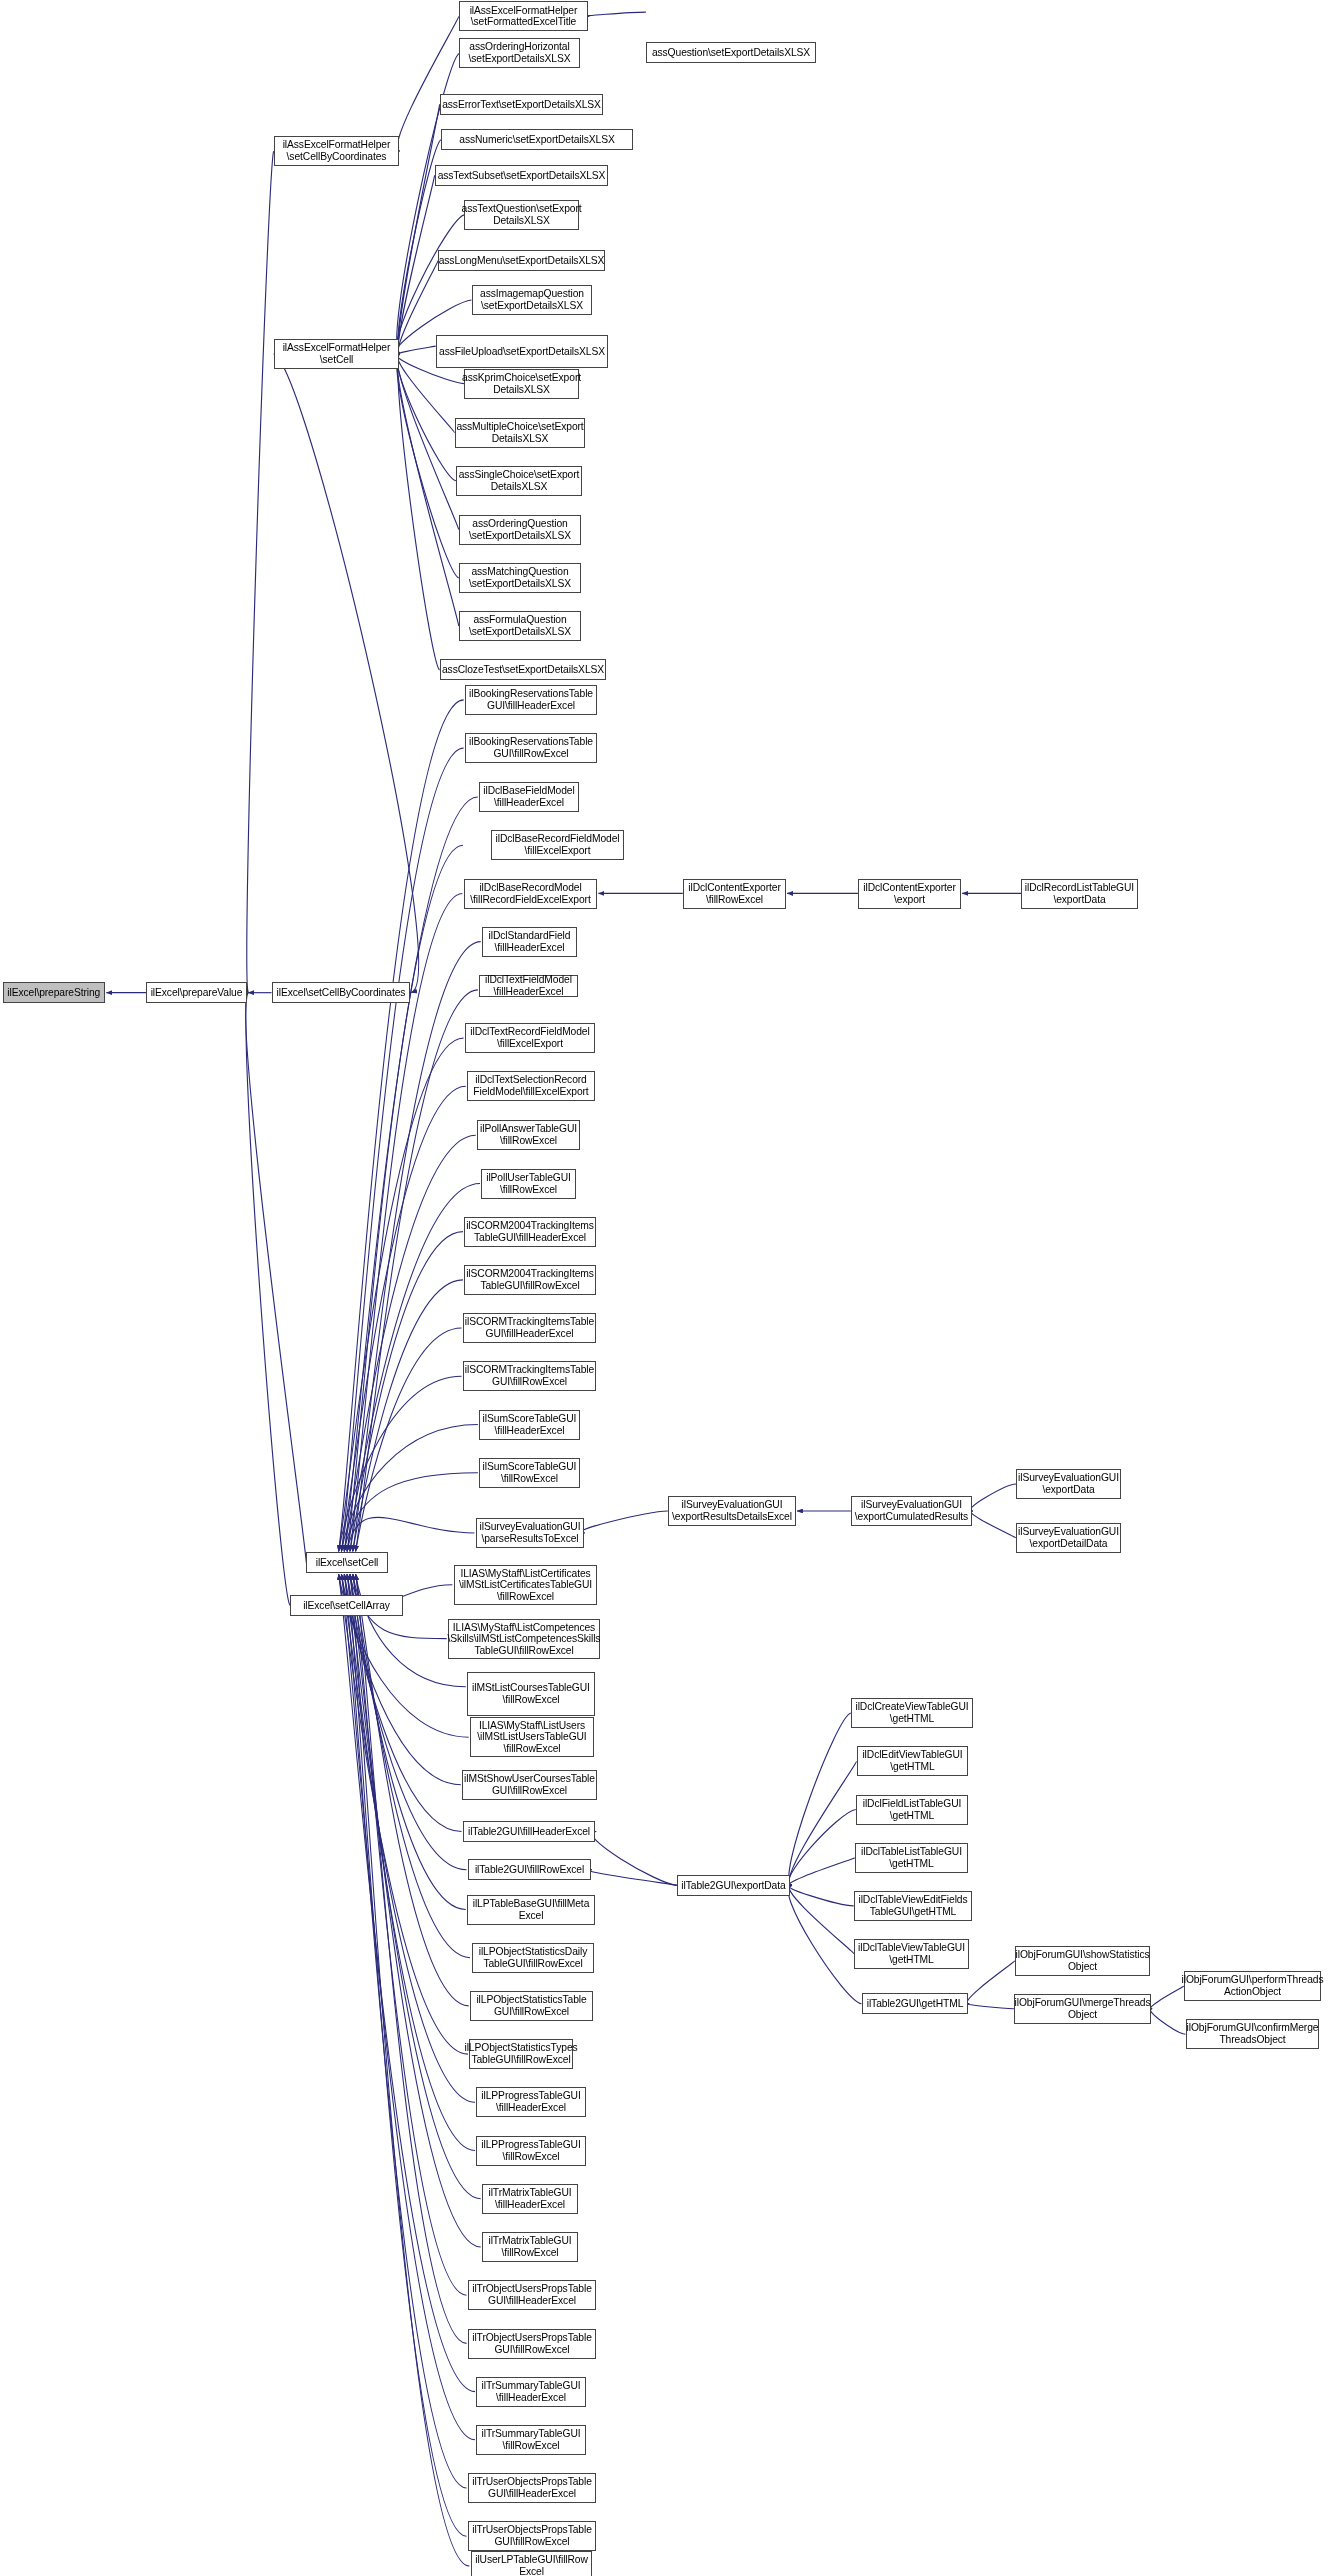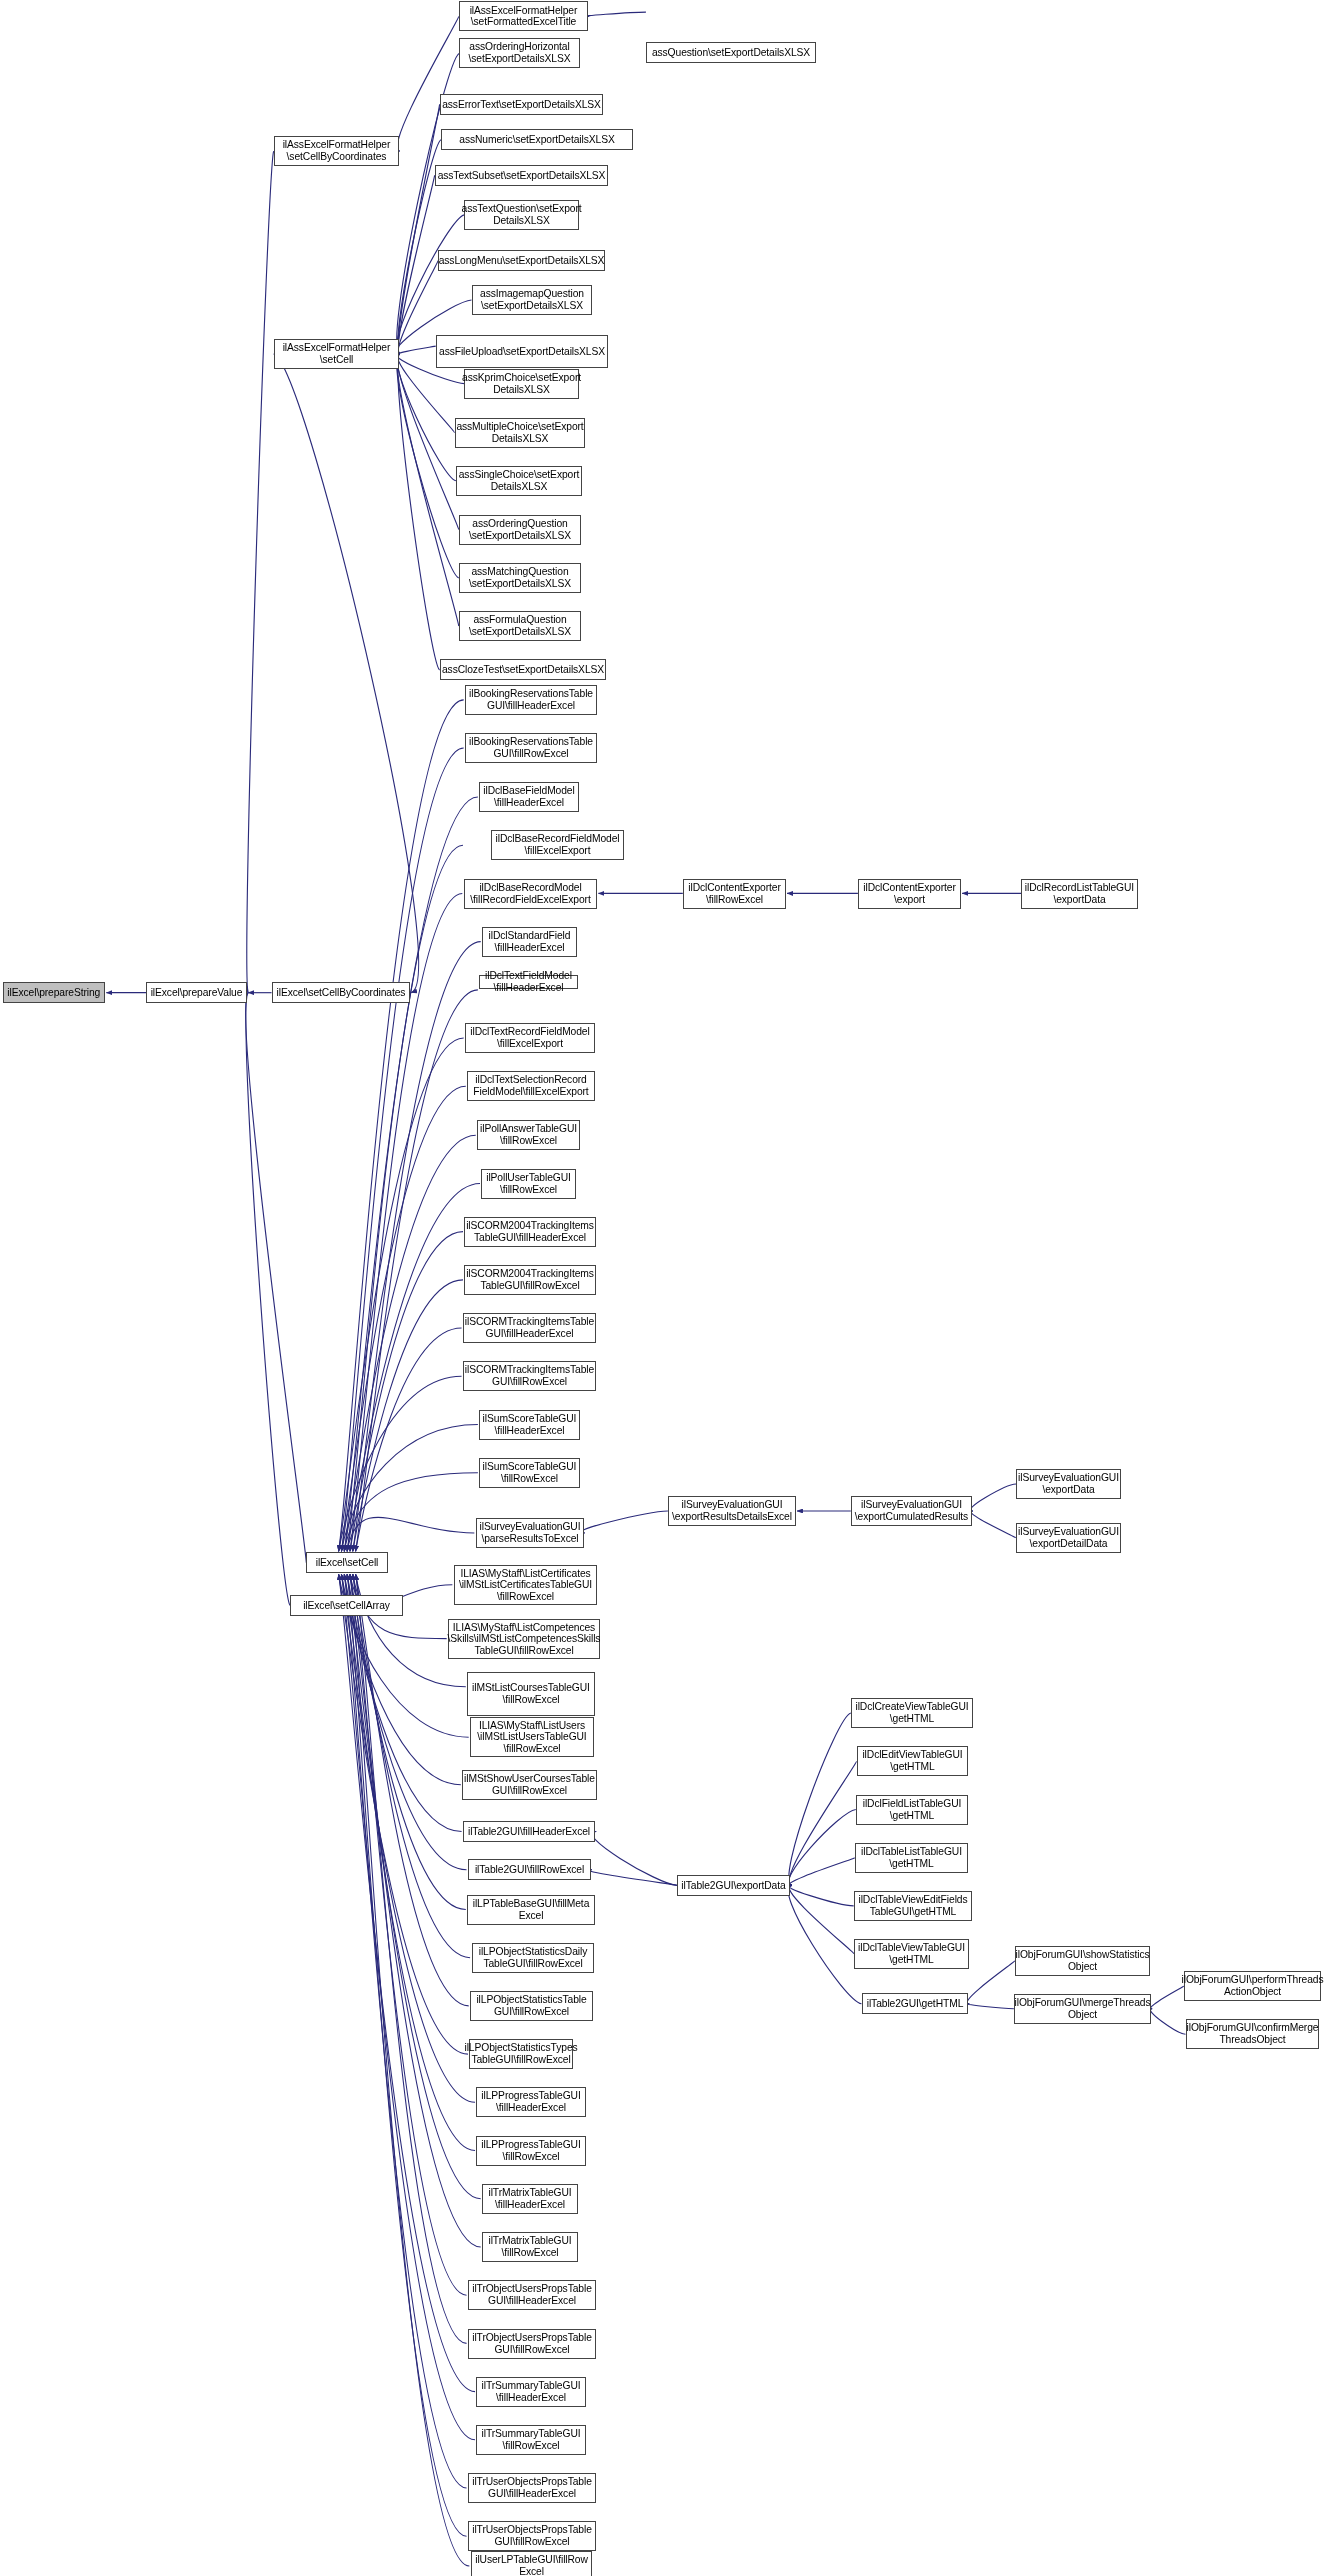--- a/index.html
+++ b/index.html
@@ -178,21 +178,21 @@
       <div class="node" style="left: 465px; top: 733px; width: 132px; height: 30px; border-color: rgb(68, 68, 68);">ilBookingReservationsTable
 GUI\fillRowExcel</div>
       <div class="node" style="left: 479px; top: 782px; width: 100px; height: 30px; border-color: rgb(68, 68, 68);">ilDclBaseFieldModel
 \fillHeaderExcel</div>
       <div class="node" style="left: 464px; top: 830px; width: 133px; height: 30px; border-color: rgb(68, 68, 68); margin-left: 27px;">ilDclBaseRecordFieldModel
 \fillExcelExport</div>
       <div class="node" style="left: 464px; top: 879px; width: 133px; height: 30px; border-color: rgb(68, 68, 68);">ilDclBaseRecordModel
 \fillRecordFieldExcelExport</div>
       <div class="node" style="left: 482px; top: 927px; width: 95px; height: 30px; border-color: rgb(68, 68, 68);">ilDclStandardField
 \fillHeaderExcel</div>
-      <div class="node" style="left: 479px; top: 975px; width: 99px; height: 14px; border-color: rgb(68, 68, 68);">ilDclTextFieldModel
+      <div class="node" style="left: 479px; top: 975px; width: 99px; height: 22px; border-color: rgb(68, 68, 68);">ilDclTextFieldModel
 \fillHeaderExcel</div>
       <div class="node" style="left: 465px; top: 1023px; width: 130px; height: 30px; border-color: rgb(68, 68, 68);">ilDclTextRecordFieldModel
 \fillExcelExport</div>
       <div class="node" style="left: 467px; top: 1071px; width: 128px; height: 30px; border-color: rgb(68, 68, 68);">ilDclTextSelectionRecord
 FieldModel\fillExcelExport</div>
       <div class="node" style="left: 477px; top: 1120px; width: 103px; height: 30px; border-color: rgb(68, 68, 68);">ilPollAnswerTableGUI
 \fillRowExcel</div>
       <div class="node" style="left: 481px; top: 1169px; width: 95px; height: 30px; border-color: rgb(68, 68, 68);">ilPollUserTableGUI
 \fillRowExcel</div>
       <div class="node" style="left: 464px; top: 1217px; width: 132px; height: 30px; border-color: rgb(68, 68, 68);">ilSCORM2004TrackingItems

